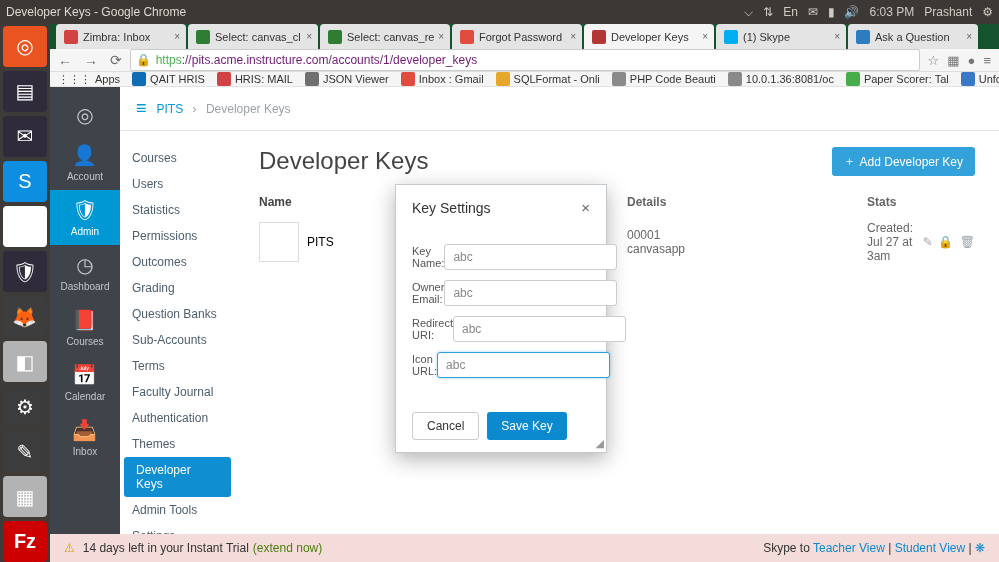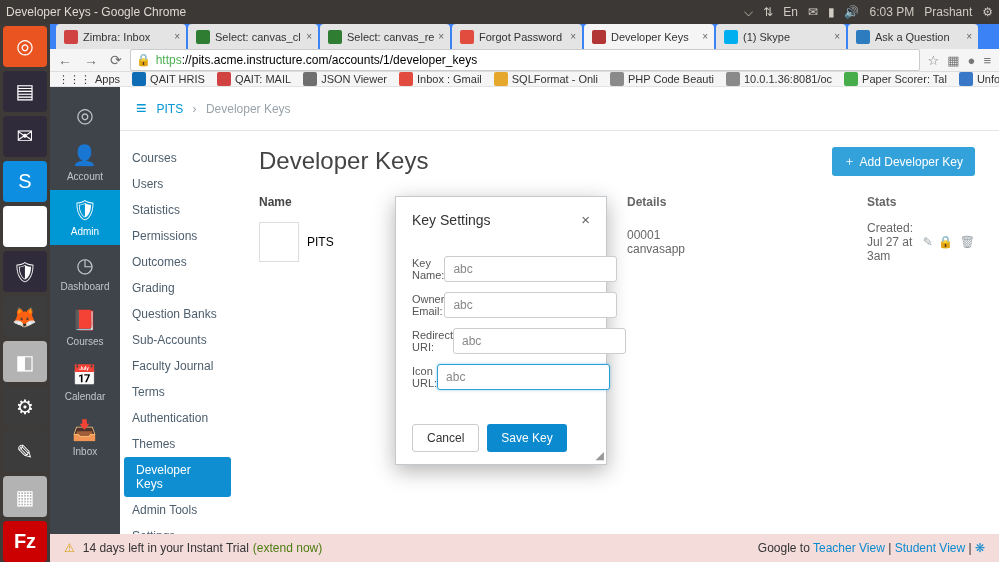--- a/index.html
+++ b/index.html
@@ -18,32 +18,32 @@
     .l-purple { background: #2f2b3a; color: #999; }
     .l-blue { background: #0d8ee0; }
     .l-chrome { background: #fff; color: #1a73e8; border: 2px solid #fff; position: relative; }
     .l-ff { background: #3d3d3d; color: #ff9500; }
     .l-gray { background: #b3b3b3; }
     .l-dark { background: #3c3c3c; color: #bbb; }
     .l-red { background: #cc0000; font-weight: bold; }
 
     
     .chrome-window { position: absolute; left: 50px; top: 24px; right: 0; bottom: 0; display: flex; flex-direction: column; }
-    .tab-strip { height: 28px; background: #3b82f6; display: flex; align-items: center; padding: 0 6px; gap: 2px; }
+    .tab-strip { height: 28px; background: #14532d; display: flex; align-items: center; padding: 0 6px; gap: 2px; }
     .chrome-tab { height: 25px; padding: 0 22px 0 8px; background: #e4e4e4; border-radius: 4px 4px 0 0; display: flex; align-items: center; font-size: 11px; color: #333; position: relative; flex: 1; max-width: 130px; white-space: nowrap; overflow: hidden; }
     .chrome-tab.active { background: #f5f5f5; }
     .chrome-tab .tx { position: absolute; right: 6px; font-size: 10px; color: #666; }
     .chrome-tab .fav { width: 14px; height: 14px; margin-right: 5px; flex-shrink: 0; border-radius: 2px; }
 
     .omnibox-row { height: 30px; background: #f5f5f5; display: flex; align-items: center; padding: 0 8px; gap: 8px; border-bottom: 1px solid #ddd; }
     .nav-arrows { display: flex; gap: 12px; color: #6b6b6b; font-size: 14px; }
     .omnibox { flex: 1; height: 22px; background: #fff; border: 1px solid #ccc; border-radius: 2px; display: flex; align-items: center; padding: 0 6px; font-size: 12px; color: #333; }
     .omnibox .lock { color: #4caf50; margin-right: 4px; }
     .omnibox .https { color: #4caf50; }
-    .omnibox .rest { color: #000000; }
+    .omnibox .rest { color: #701a75; }
     .ext-icons { display: flex; gap: 8px; color: #777; font-size: 13px; }
 
     .bookmarks-bar { height: 26px; background: #f5f5f5; display: flex; align-items: center; padding: 0 8px; gap: 12px; font-size: 11px; color: #333; border-bottom: 1px solid #e3e3e3; }
     .bookmarks-bar .apps-btn { display: flex; align-items: center; gap: 4px; }
     .bm { display: flex; align-items: center; gap: 4px; white-space: nowrap; }
     .bm .bi { width: 14px; height: 14px; border-radius: 2px; }
 
     
     .canvas-app { flex: 1; display: flex; background: #fff; position: relative; }
 
@@ -72,21 +72,21 @@
     .keys-table .th { display: flex; font-weight: bold; color: #444; padding: 6px 0; }
     .keys-table .tr { display: flex; align-items: center; padding: 6px 0; }
     .col-name { width: 158px; display: flex; align-items: center; gap: 8px; }
     .key-icon { width: 40px; height: 40px; border: 1px solid #ddd; }
     .col-user { width: 210px; color: #666; }
     .col-details { width: 240px; color: #666; }
     .col-stats { flex: 1; color: #666; }
     .col-actions { display: flex; gap: 6px; color: #9aa3a9; }
 
     
-    .modal { position: absolute; left: 395px; top: 196px; width: 212px; background: #fff; border: 1px solid #c3c9cd; box-shadow: 0 6px 20px rgba(0,0,0,0.3); z-index: 100; }
+    .modal { position: absolute; left: 395px; top: 184px; width: 212px; background: #fff; border: 1px solid #c3c9cd; box-shadow: 0 6px 20px rgba(0,0,0,0.3); z-index: 100; }
     .modal-header { display: flex; justify-content: space-between; align-items: center; padding: 14px 16px; font-size: 14px; color: #333; }
     .modal-close { font-size: 15px; color: #666; cursor: pointer; }
     .modal-body { padding: 4px 16px 12px; }
     .form-row { display: flex; align-items: center; margin: 10px 0; }
     .form-row label { width: 74px; font-size: 11px; color: #555; text-align: left; }
     .form-row input { flex: 1; height: 26px; border: 1px solid #ccc; border-radius: 3px; padding: 0 8px; font-size: 12px; color: #888; }
     .form-row input.fcs { border-color: #2d9fd8; box-shadow: 0 0 3px rgba(45,159,216,0.5); }
     .modal-footer { padding: 12px 16px; display: flex; gap: 8px; }
     .btn { padding: 6px 14px; border-radius: 3px; font-size: 12px; cursor: pointer; }
     .btn-cancel { background: #fff; border: 1px solid #ccc; color: #333; }
@@ -196,21 +196,21 @@
     <div class="apps-btn">
         <span>⋮⋮⋮</span>
         <span>Apps</span>
       </div>
     <div class="bm">
         <span class="bi" style="background:#0f6db5"></span>
         <span>QAIT HRIS</span>
       </div>
     <div class="bm">
         <span class="bi" style="background:#d14242"></span>
-        <span>QAIT: MAIL</span>
+        <span>HRIS: MAIL</span>
       </div>
     <div class="bm">
         <span class="bi" style="background:#6f6f6f"></span>
         <span>JSON Viewer</span>
       </div>
     <div class="bm">
         <span class="bi" style="background:#e14c3f"></span>
         <span>Inbox : Gmail</span>
       </div>
     <div class="bm">
@@ -280,22 +280,22 @@
       <div class="canvas-body">
         <div class="settings-sidebar">
           <div class="nav-item">Courses</div>
           <div class="nav-item">Users</div>
           <div class="nav-item">Statistics</div>
           <div class="nav-item">Permissions</div>
           <div class="nav-item">Outcomes</div>
           <div class="nav-item">Grading</div>
           <div class="nav-item">Question Banks</div>
           <div class="nav-item">Sub-Accounts</div>
+          <div class="nav-item">Terms</div>
           <div class="nav-item">Faculty Journal</div>
-          <div class="nav-item">Terms</div>
           <div class="nav-item">Authentication</div>
           <div class="nav-item">Themes</div>
           <div class="nav-item active">Developer Keys</div>
           <div class="nav-item">Admin Tools</div>
           <div class="nav-item">Settings</div>
         </div>
 
         <div class="content-area">
           <h1 class="page-title">Developer Keys</h1>
           <div class="add-btn">
@@ -365,18 +365,18 @@
     <button class="btn btn-primary">Save Key</button>
   </div>
   <span class="resize-grip">◢</span>
 </div>
 
 <div class="trial-banner">
   <span class="warn">⚠</span>
   <span>14 days left in your Instant Trial</span>
   <a class="extend">(extend now)</a>
   <span class="trial-right">
-    <span>Google to</span>
+    <span>Skype to</span>
     <a>Teacher View</a> |
     <a>Student View</a> |
     <span style="color:#0b8ad0">❋</span>
   </span>
 </div>
 
 </body></html>

